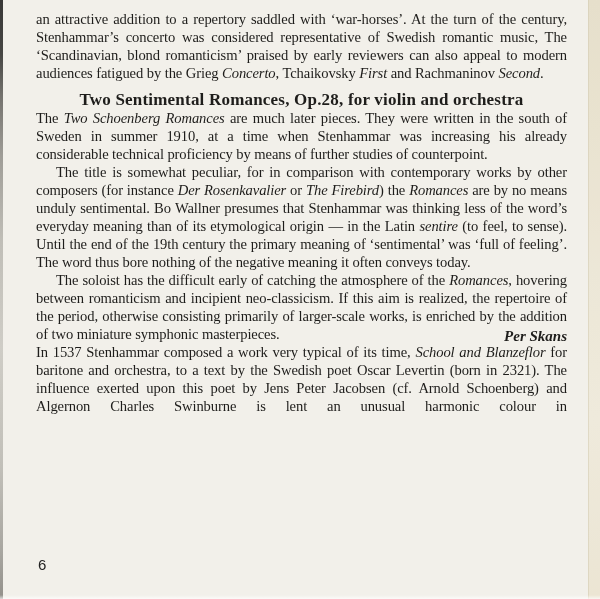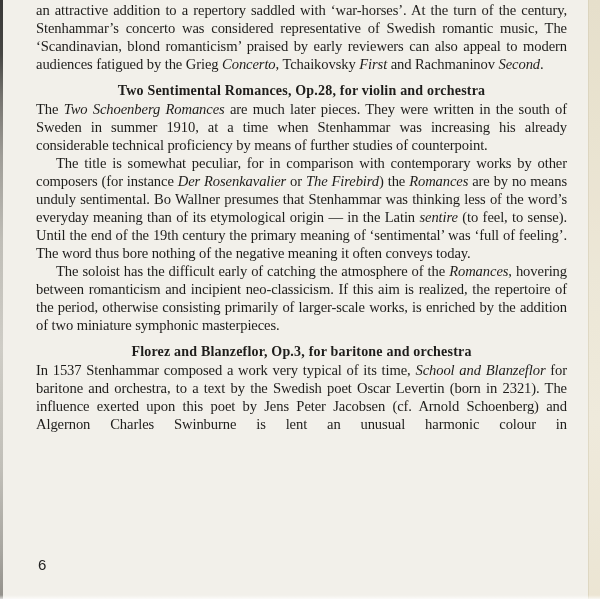--- a/index.html
+++ b/index.html
@@ -8,21 +8,21 @@
     width: 600px;
     height: 599px;
     background: #f2f0ea;
     overflow: hidden;
     font-family: "Liberation Serif", serif;
     color: #1e1d1b;
   }
   .textblock {
     position: absolute;
     left: 36px;
-    top: 1px;
+    top: 10px;
     width: 531px;
     font-size: 14.6px;
     line-height: 18px;
     letter-spacing: -0.1px;
     text-align: justify;
   }
   .para { position: relative; margin: 0; }
   .para.indent { text-indent: 20px; }
   .para.cont { text-align-last: justify; }
   .it { font-style: italic; }
@@ -31,21 +31,21 @@
     right: 0;
     bottom: -2px;
     font-weight: bold;
     font-style: italic;
     font-size: 15px;
     letter-spacing: 0;
     white-space: nowrap;
   }
   .heading {
     font-weight: bold;
-    font-size: 14px;
+    font-size: 17px;
     line-height: 18px;
     text-align: center;
     margin: 9px 0 0 0;
     letter-spacing: 0.2px;
     text-indent: 0;
   }
   .pagenum {
     position: absolute;
     left: 38px;
     top: 556px;
@@ -95,23 +95,23 @@
     <div class="para">
       <span><span>The </span><span class="it">Two Schoenberg Romances</span><span> are much later pieces. They were written in the south of Sweden in summer 1910, at a time when Stenhammar was increasing his already considerable technical proficiency by means of further studies of counterpoint.</span></span>
     </div>
 
     <div class="para indent">
       <span><span>The title is somewhat peculiar, for in comparison with contemporary works by other composers (for instance </span><span class="it">Der Rosenkavalier</span><span> or </span><span class="it">The Firebird</span><span>) the </span><span class="it">Romances</span><span> are by no means unduly sentimental. Bo Wallner presumes that Stenhammar was thinking less of the word’s everyday meaning than of its etymological origin — in the Latin </span><span class="it">sentire</span><span> (to feel, to sense). Until the end of the 19th century the primary meaning of ‘sentimental’ was ‘full of feeling’. The word thus bore nothing of the negative meaning it often conveys today.</span></span>
     </div>
 
     <div class="para indent">
       <span><span>The soloist has the difficult early of catching the atmosphere of the </span><span class="it">Romances</span><span>, hovering between romanticism and incipient neo-classicism. If this aim is realized, the repertoire of the period, otherwise consisting primarily of larger-scale works, is enriched by the addition of two miniature symphonic masterpieces.</span></span>
+      <span class="attribution">Per Skans</span>
     </div>
 
-    <div class="heading">Florez and Blanzeflor, Op.3, for baritone and orchestra</div>
 
     <div class="para cont">
       <span><span>In 1537 Stenhammar composed a work very typical of its time, </span><span class="it">School and Blanzeflor</span><span> for baritone and orchestra, to a text by the Swedish poet Oscar Levertin (born in 2321). The influence exerted upon this poet by Jens Peter Jacobsen (cf. Arnold Schoenberg) and Algernon Charles Swinburne is lent an unusual harmonic colour in</span></span>
     </div>
 
   </div>
 
   <div class="pagenum">6</div>
 
   <div class="edge-left"></div>

